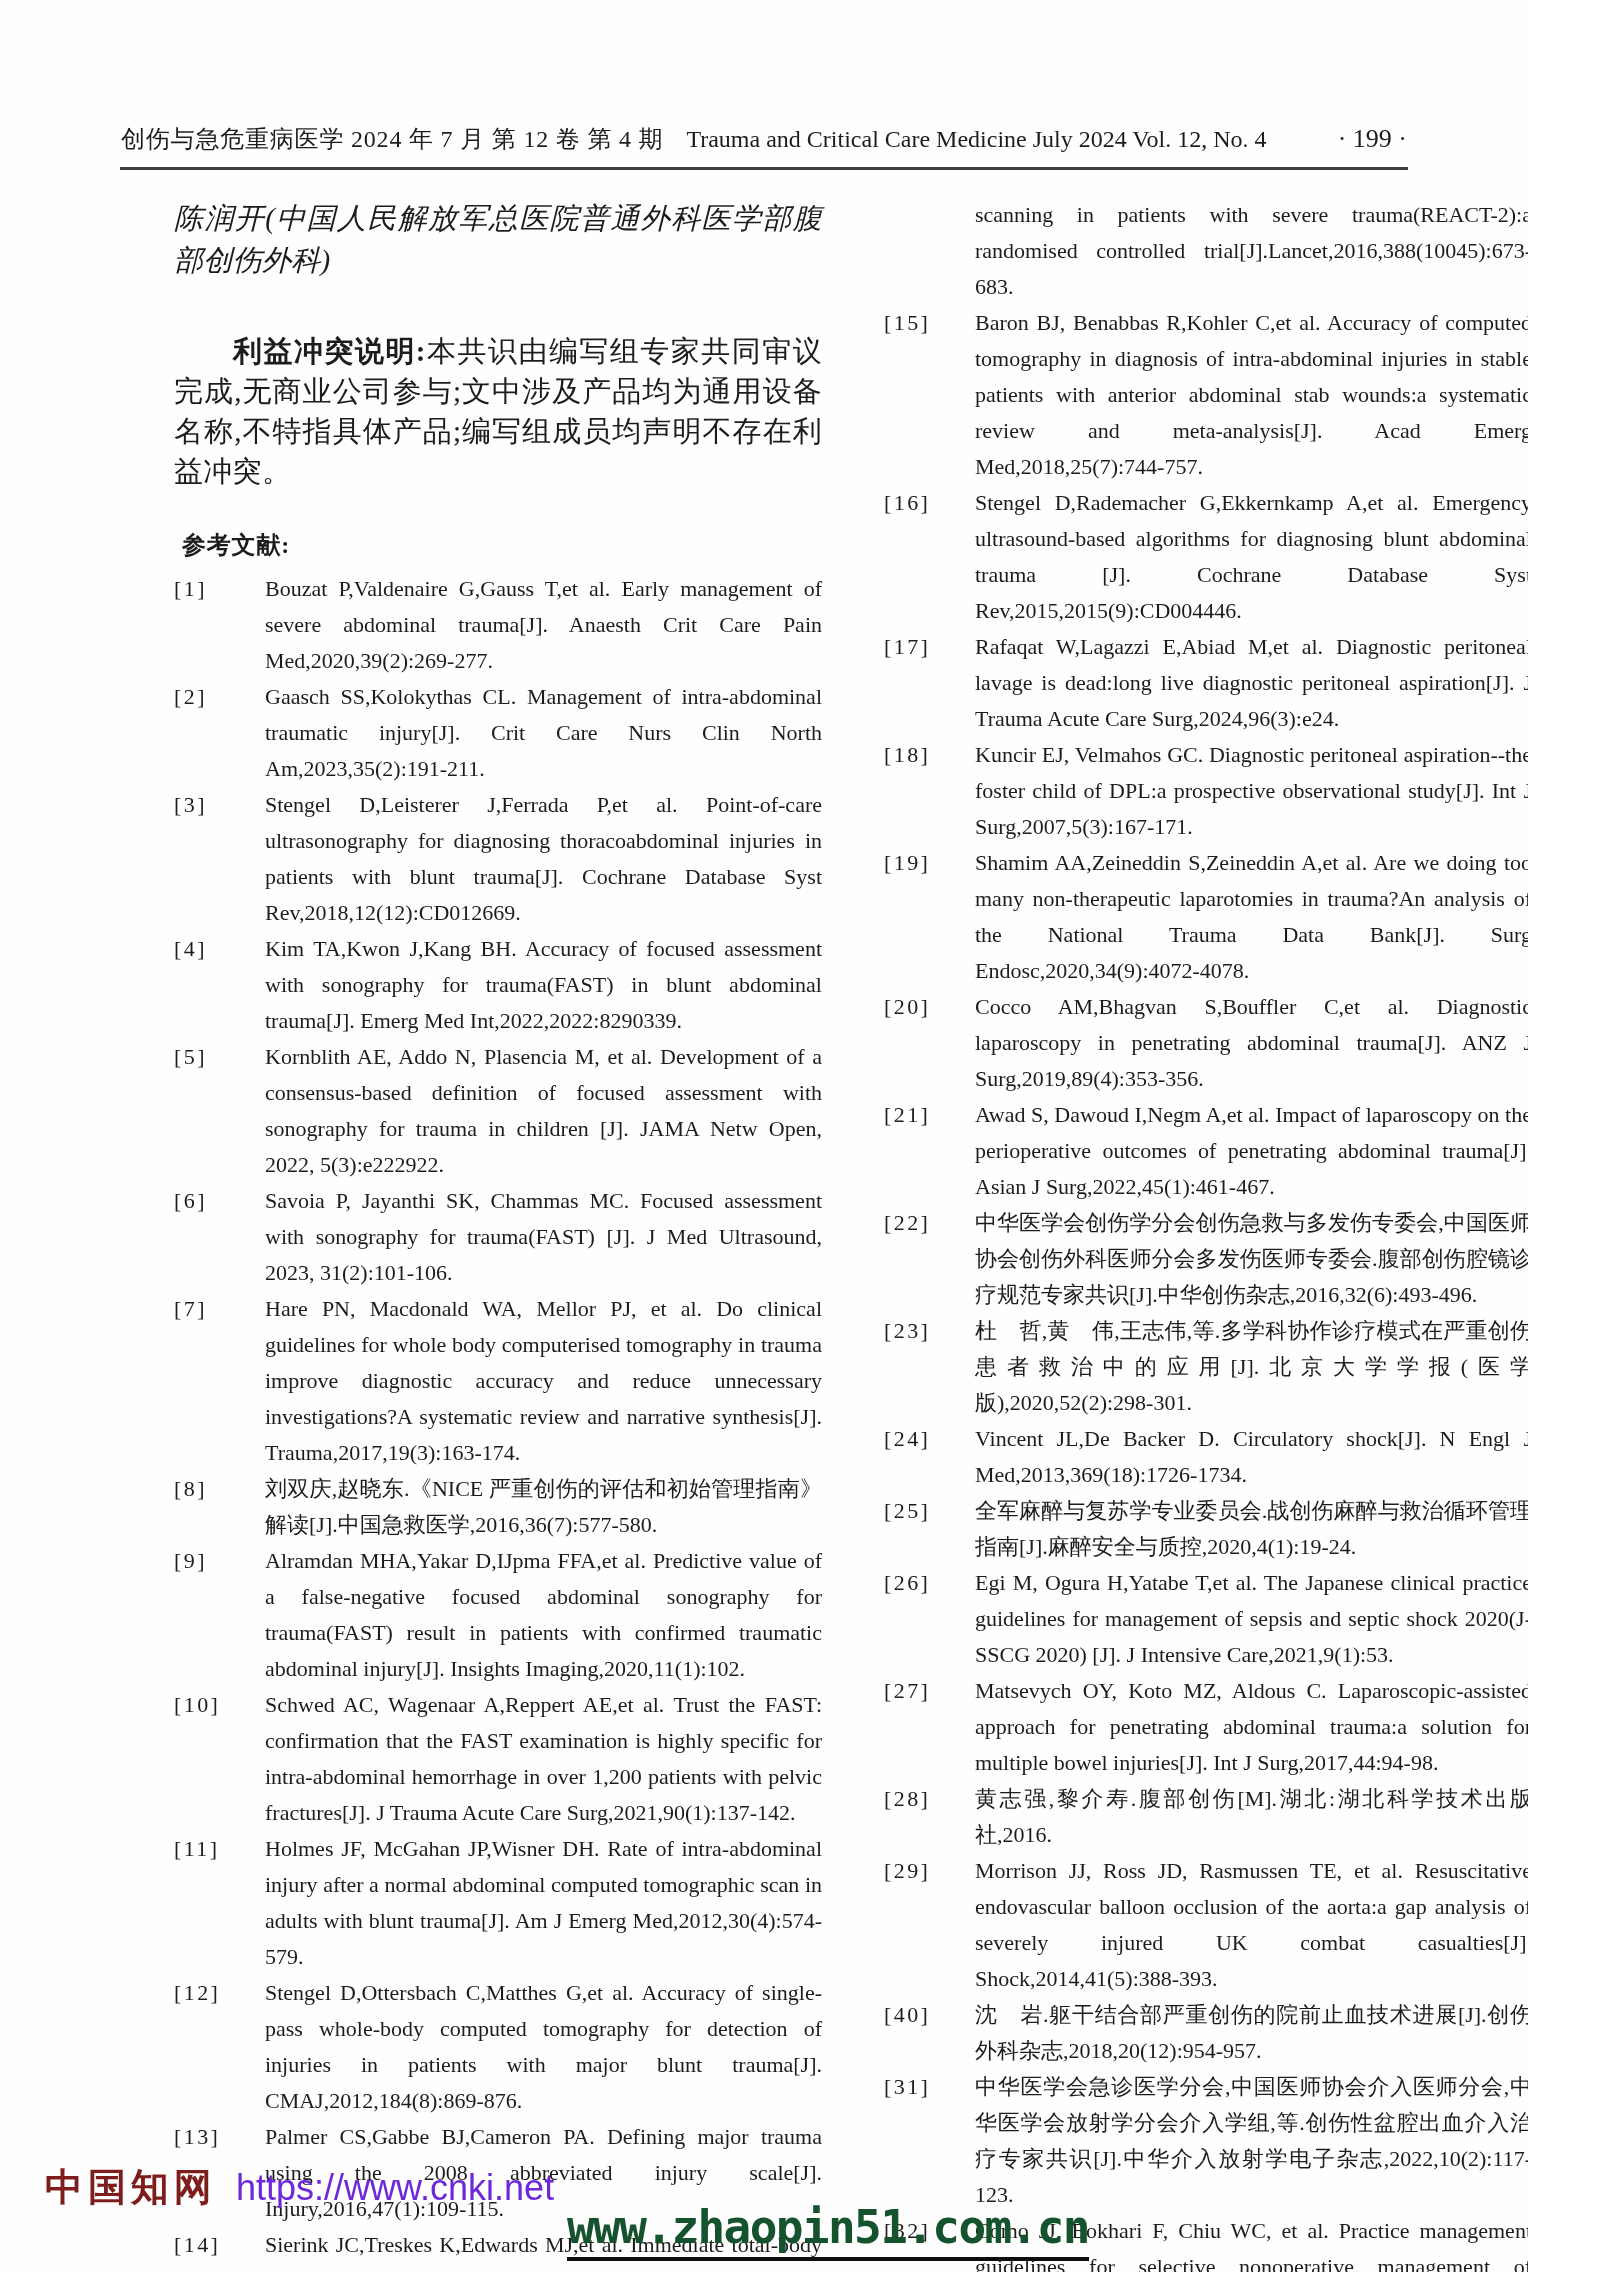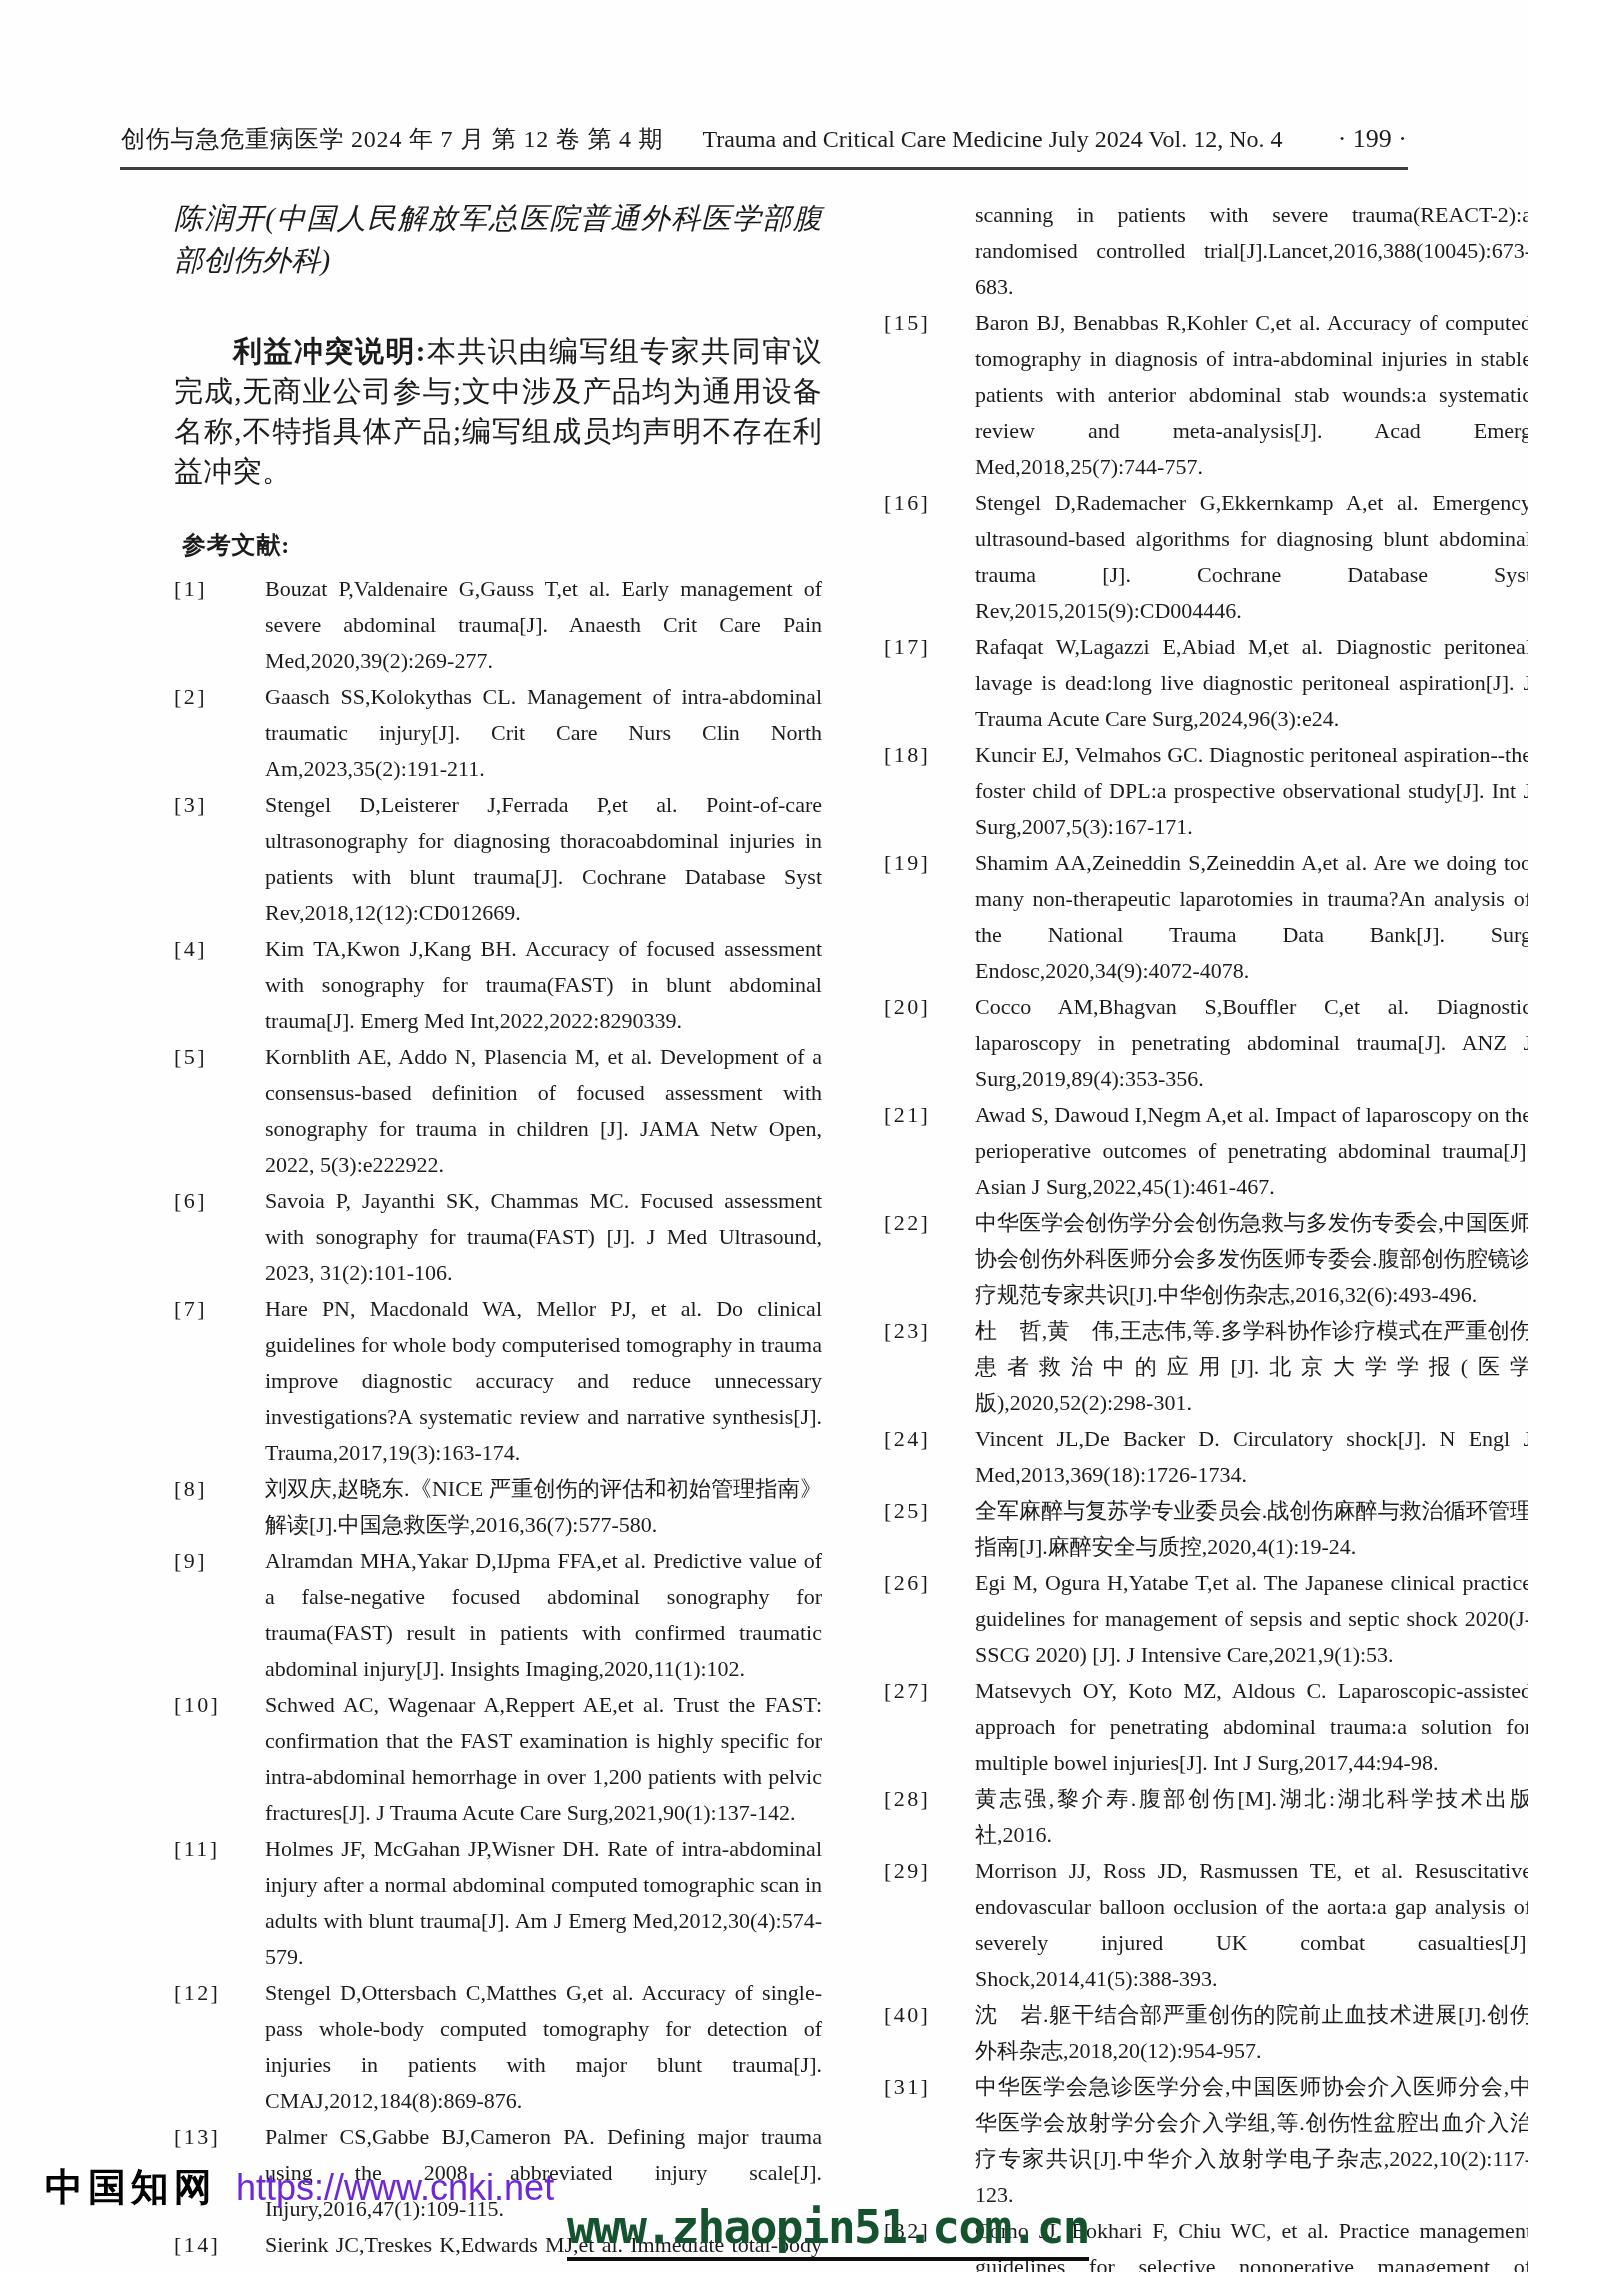--- a/index.html
+++ b/index.html
@@ -14,21 +14,21 @@
   }
   
   .page-header {
     position:absolute;
     left:121px; right:121px; top:123px;
     display:flex; align-items:baseline;
     font-size:24px;
     white-space:nowrap;
   }
   .journal-cn { letter-spacing:0.8px; }
-  .journal-en { margin-left:39px; }
+  .journal-en { margin-left:23px; }
   .page-marker { margin-left:auto; font-size:26px; }
   .header-rule {
     position:absolute;
     left:120px; right:120px; top:167px;
     height:3.2px; background:#3f3f3f;
   }
   
   .col { position:absolute; top:197px; width:648px; }
   .col-left  { left:174px; }
   .col-right { left:884px; }
@@ -67,21 +67,21 @@
   }
   .ref-num {
     position:absolute; left:0; top:0;
     letter-spacing:2.4px;
   }
   
   .cnki-name {
     position:absolute; left:45px; top:2162px;
     font-size:38px; font-weight:bold;
     letter-spacing:4.9px;
-    color:#000000;
+    color:#7f1d1d;
     font-family:"Liberation Sans","DejaVu Sans",sans-serif;
   }
   .cnki-url {
     position:absolute; left:236px; top:2167px;
     font-size:36px;
     color:#6d28d9;
     font-family:"Liberation Sans","DejaVu Sans",sans-serif;
   }
   .watermark {
     position:absolute; left:567px; top:2200px;

